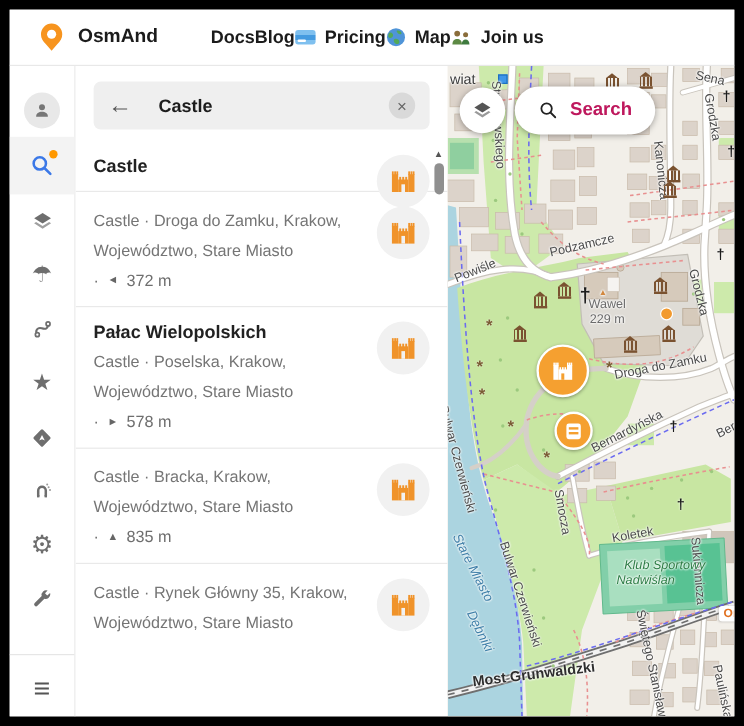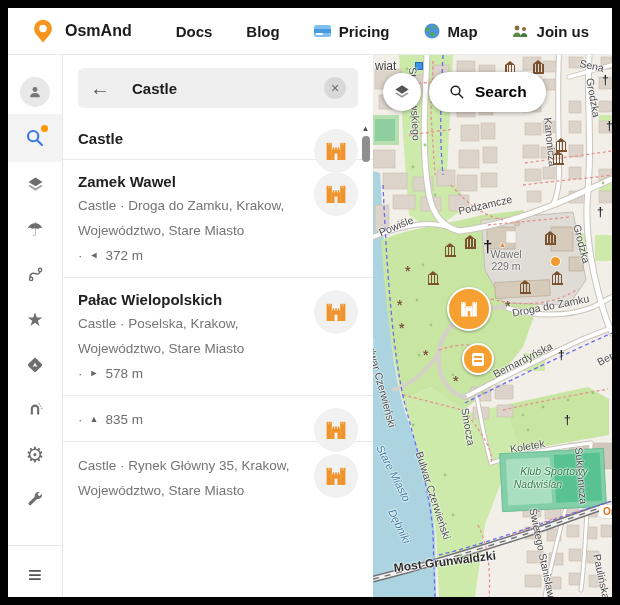--- a/index.html
+++ b/index.html
@@ -4,21 +4,21 @@
 <style>
   html,body{margin:0;padding:0;}
   body{width:620px;height:605px;background:#000;font-family:"Liberation Sans","DejaVu Sans",sans-serif;overflow:hidden;}
   .frame{width:620px;height:605px;box-sizing:border-box;padding:8px;background:#000;}
   .app{width:604px;height:589px;background:#fff;display:flex;flex-direction:column;overflow:hidden;}
 
   
   .navbar{height:47px;flex:0 0 47px;display:flex;align-items:center;padding-left:22px;border-bottom:1px solid #e8e8e8;box-sizing:border-box;background:#fff;}
   .brand{display:flex;align-items:center;gap:9px;margin-right:44px;cursor:pointer;}
   .brand-name{font-size:16px;font-weight:700;color:#1b1b1b;}
-  .nav-links{display:flex;align-items:center;gap:34px;}
+  .nav-links{display:flex;align-items:center;}
   .nav-link{display:flex;align-items:center;gap:8px;font-size:15px;font-weight:600;color:#1b1b1b;cursor:pointer;}
   .card-icon{width:17px;height:12px;border-radius:2.5px;background:linear-gradient(#7fc0ef 0 4px,#459be0 4px 8px,#7fc0ef 8px);position:relative;display:inline-block;}
   .card-icon::after{content:"";position:absolute;left:2px;bottom:2px;width:7px;height:2px;background:#fff;border-radius:1px;}
 
   
   .appbody{flex:1;display:flex;min-height:0;}
 
   
   .sidebar{width:55px;flex:0 0 55px;border-right:1px solid #e6e6e6;box-sizing:border-box;display:flex;flex-direction:column;align-items:center;padding-top:14px;background:#fff;}
   .side-item{width:100%;height:45px;display:flex;align-items:center;justify-content:center;cursor:pointer;color:#6e6e6e;position:relative;}
@@ -63,21 +63,21 @@
   .museum::before{content:"";position:absolute;top:-4px;left:0;border-left:5.5px solid rgba(0,0,0,0);border-right:5.5px solid rgba(0,0,0,0);border-bottom:4px solid #7a5230;}
   .blue-square{position:absolute;width:8px;height:8px;background:#3f96e8;border:1px solid #1d6fc0;box-sizing:border-box;}
   .poi-marker{position:absolute;border-radius:50%;background:#f5a030;border:2px solid #fff;box-shadow:0 1px 3px rgba(0,0,0,.35);display:flex;align-items:center;justify-content:center;cursor:pointer;}
   .poi-dot{position:absolute;width:9px;height:9px;border-radius:50%;background:#f29a2e;border:1.5px solid #fff;cursor:pointer;}
   .doc-glyph{width:12px;height:13px;background:#fff;border-radius:2px;position:relative;}
   .doc-glyph::after{content:"";position:absolute;left:2px;top:3px;width:8px;height:2px;background:#f5a030;box-shadow:0 4px 0 #f5a030;}
   .or-pill{position:absolute;background:#fff;border-radius:3px;padding:1px 4px;font-size:10px;font-weight:700;color:#e07020;box-shadow:0 0 2px rgba(0,0,0,.2);}
   .map-controls{position:absolute;left:10px;top:17px;display:flex;align-items:center;gap:8px;}
   .layers-btn{width:38px;height:38px;border-radius:50%;background:#fff;box-shadow:0 1px 5px rgba(0,0,0,.35);display:flex;align-items:center;justify-content:center;cursor:pointer;}
   .map-search-btn{height:40px;border-radius:20px;background:#fff;box-shadow:0 1px 5px rgba(0,0,0,.35);display:flex;align-items:center;gap:9px;padding:0 19px;cursor:pointer;}
-  .map-search-label{font-size:15.5px;font-weight:600;color:#000000;}
+  .map-search-label{font-size:15.5px;font-weight:600;color:#be185d;}
 </style>
 </head>
 <body>
 
 <div class="frame">
 <div class="app">
 
   <div class="navbar">
     <div class="brand">
       <svg width="26" height="26" viewBox="0 0 24 24">
@@ -211,21 +211,20 @@
                   <rect x="8.7" y="8.4" width="1.6" height="3"></rect>
                   <rect x="11.2" y="8.4" width="1.6" height="3"></rect>
                   <rect x="13.7" y="8.4" width="1.6" height="3"></rect>
                   <rect x="10.5" y="14.6" width="3" height="6.4" fill="#f1f1f1"></rect>
                 </svg>
           </div>
         </div>
         <div class="divider"></div>
 
         <div class="result">
-          <div class="result-title">Zamek Wawel</div>
           <div class="result-sub">Castle · Droga do Zamku, Krakow, Województwo, Stare Miasto</div>
           <div class="result-dist">
             <span>·</span>
             <span class="dir-arrow">◄</span>
             <span>372 m</span>
           </div>
           <div class="result-icon">
             <svg width="24" height="24" viewBox="0 0 24 24" fill="#f0932a">
                   <rect x="2.6" y="6.2" width="5.2" height="14.8"></rect>
                   <rect x="2.6" y="3.8" width="1.5" height="3"></rect>
@@ -267,20 +266,21 @@
                   <rect x="8.7" y="8.4" width="1.6" height="3"></rect>
                   <rect x="11.2" y="8.4" width="1.6" height="3"></rect>
                   <rect x="13.7" y="8.4" width="1.6" height="3"></rect>
                   <rect x="10.5" y="14.6" width="3" height="6.4" fill="#f1f1f1"></rect>
                 </svg>
           </div>
         </div>
         <div class="divider"></div>
 
         <div class="result">
+          <div class="result-sub">Castle · Bracka, Krakow, Województwo, Stare Miasto</div>
           <div class="result-dist">
             <span>·</span>
             <span class="dir-arrow">▲</span>
             <span>835 m</span>
           </div>
           <div class="result-icon">
             <svg width="24" height="24" viewBox="0 0 24 24" fill="#f0932a">
                   <rect x="2.6" y="6.2" width="5.2" height="14.8"></rect>
                   <rect x="2.6" y="3.8" width="1.5" height="3"></rect>
                   <rect x="4.5" y="3.8" width="1.5" height="3"></rect>

